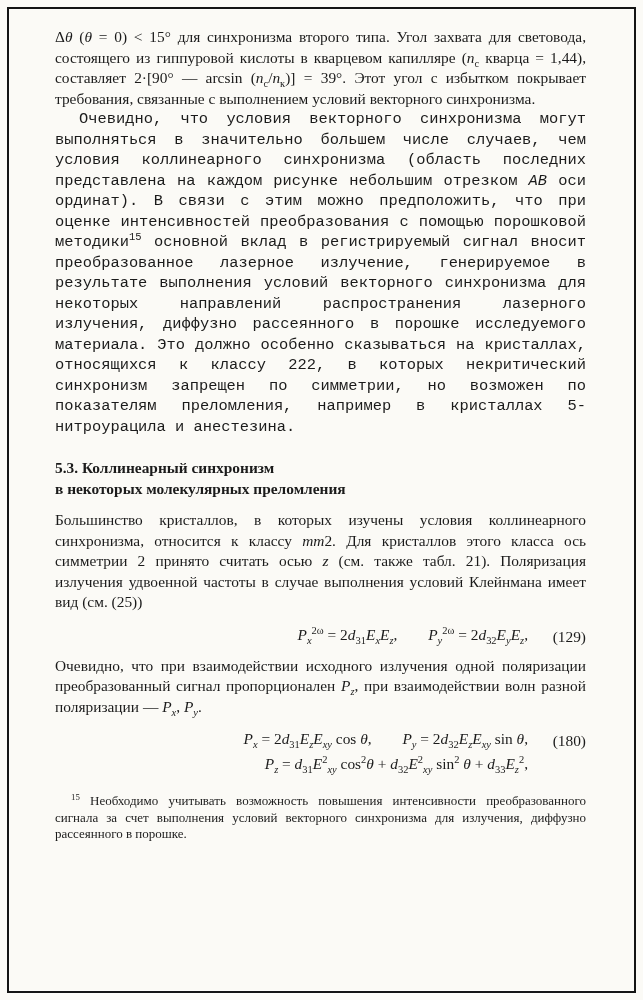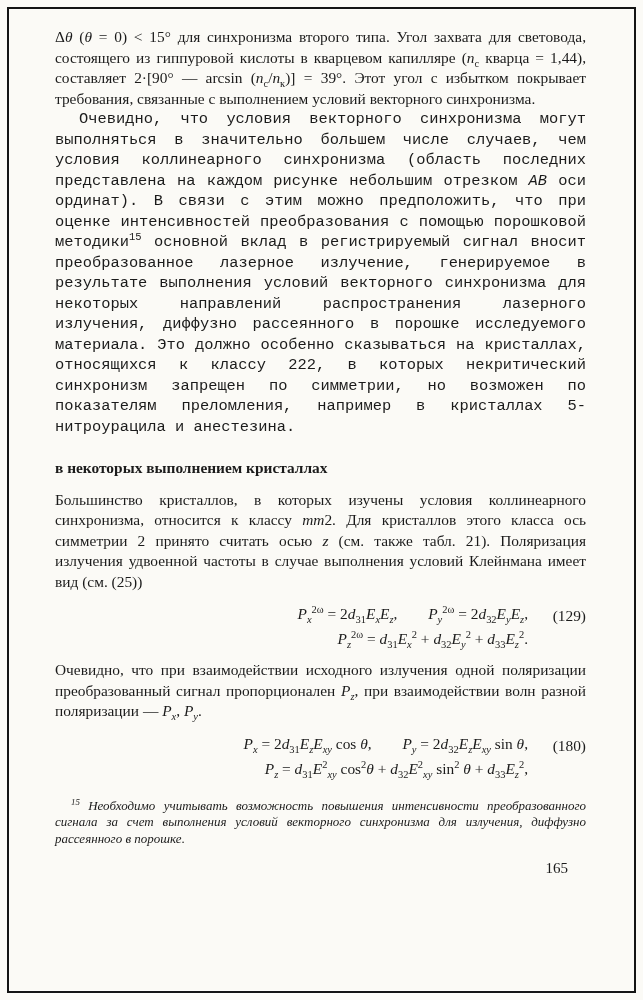--- a/index.html
+++ b/index.html
@@ -56,21 +56,20 @@
   }
   .eq-number {
     position: absolute;
     right: 0;
     top: 2px;
   }
   .footnote {
     margin-top: 17px;
     font-size: 13px;
     line-height: 16.5px;
-    font-style: italic;
   }
   .footnote .fn-text {
     text-indent: 16px;
   }
   .page-number {
     text-align: right;
     margin-top: 11px;
     padding-right: 18px;
     font-size: 15px;
   }
@@ -80,41 +79,40 @@
 
 <div class="frame"></div>
 
 <div class="content">
 
   <p>Δ<i>θ</i> (<i>θ</i> = 0) &lt; 15° для синхронизма второго типа. Угол захвата для световода, состоящего из гиппуровой кислоты в кварцевом капилляре (<i>n</i><sub>с</sub> кварца = 1,44), составляет 2·[90° — arcsin (<i>n</i><sub>с</sub>/<i>n</i><sub>к</sub>)]  =  39°. Этот угол с избытком покрывает требования, связанные с выполнением условий векторного синхронизма.</p>
 
   <p class="ind">Очевидно, что условия векторного синхронизма могут выполняться в значительно большем числе случаев, чем условия коллинеарного синхронизма (область последних представлена на каждом рисунке небольшим отрезком <i>АВ</i> оси ординат). В связи с этим можно предположить, что при оценке интенсивностей преобразования с помощью порошковой методики<sup>15</sup> основной вклад в регистрируемый сигнал вносит преобразованное лазерное излучение, генерируемое в результате выполнения условий векторного синхронизма для некоторых направлений распространения лазерного излучения, диффузно рассеянного в порошке исследуемого материала. Это должно особенно сказываться на кристаллах, относящихся к классу 222, в которых некритический синхронизм запрещен по симметрии, но возможен по показателям преломления, например в кристаллах 5-нитроурацила и анестезина.</p>
 
   <div class="section-heading">
-    <div>в некоторых выполнением кристаллах</div>
+    <div>5.3. Коллинеарный синхронизм</div>
+    <div>в некоторых молекулярных преломления</div>
   </div>
 
 
   <p>Большинство кристаллов, в которых изучены условия коллинеарного синхронизма, относится к классу <i>mm</i>2. Для кристаллов этого класса ось симметрии 2 принято считать осью <i>z</i> (см. также табл. 21). Поляризация излучения удвоенной частоты в случае выполнения условий Клейнмана имеет вид (см. (25))</p>
 
   <div class="equation">
     <div><i>P</i><sub><i>x</i></sub><sup>2ω</sup> = 2<i>d</i><sub>31</sub><i>E</i><sub><i>x</i></sub><i>E</i><sub><i>z</i></sub>,  <i>P</i><sub><i>y</i></sub><sup>2ω</sup> = 2<i>d</i><sub>32</sub><i>E</i><sub><i>y</i></sub><i>E</i><sub><i>z</i></sub>,</div>
-    <div><i>P</i><sub><i>z</i></sub><sup>2ω</sup> = <i>d</i><sub>31</sub><i>E</i><sub><i>x</i></sub><sup>2</sup> + <i>d</i><sub>32</sub><i>E</i><sub><i>y</i></sub><sup>2</sup> + <i>d</i><sub>33</sub><i>E</i><sub><i>z</i></sub><sup>2</sup>.</div>
     <span class="eq-number">(129)</span>
   </div>
 
   <p>Очевидно, что при взаимодействии исходного излучения одной поляризации преобразованный сигнал пропорционален <i>P</i><sub><i>z</i></sub>, при взаимодействии волн разной поляризации — <i>P</i><sub><i>x</i></sub>, <i>P</i><sub><i>y</i></sub>.</p>
 
 
   <div class="equation">
     <div><i>P</i><sub><i>x</i></sub> = 2<i>d</i><sub>31</sub><i>E</i><sub><i>z</i></sub><i>E</i><sub><i>xy</i></sub> cos <i>θ</i>,  <i>P</i><sub><i>y</i></sub> = 2<i>d</i><sub>32</sub><i>E</i><sub><i>z</i></sub><i>E</i><sub><i>xy</i></sub> sin <i>θ</i>,</div>
     <div><i>P</i><sub><i>z</i></sub> = <i>d</i><sub>31</sub><i>E</i><sup>2</sup><sub><i>xy</i></sub> cos<sup>2</sup><i>θ</i> + <i>d</i><sub>32</sub><i>E</i><sup>2</sup><sub><i>xy</i></sub> sin<sup>2</sup> <i>θ</i> + <i>d</i><sub>33</sub><i>E</i><sub><i>z</i></sub><sup>2</sup>,</div>
     <span class="eq-number">(180)</span>
   </div>
 
 
   <div class="footnote">
     <div class="fn-text"><sup>15</sup> Необходимо учитывать возможность повышения интенсивности преобразованного сигнала за счет выполнения условий векторного синхронизма для излучения, диффузно рассеянного в порошке.</div>
   </div>
 
-  <div class="page-number">165</div>
 
 </div>
 
 </body></html>

